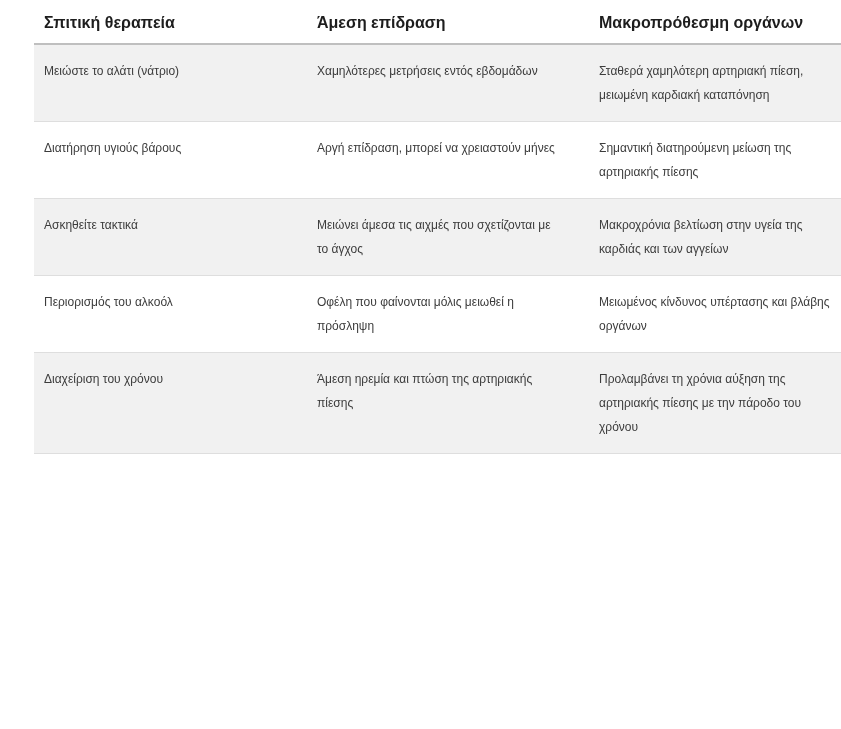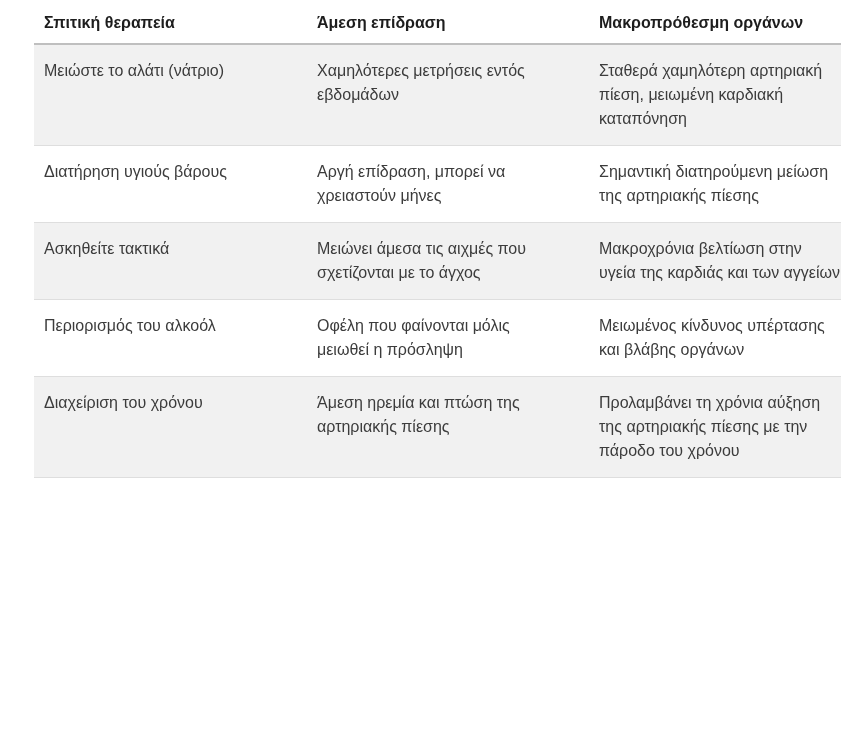--- a/index.html
+++ b/index.html
@@ -35,21 +35,21 @@
     font-size: 16px;
     font-weight: 700;
     line-height: 20px;
     color: var(--header-text);
     padding: 13px 24px 10px 10px;
     background: var(--bg);
     border-bottom: 2px solid var(--header-border);
     vertical-align: middle;
   }
   td{
-    font-size: 16px;
+    font-size: 12px;
     font-weight: 400;
     line-height: 24px;
     color: var(--body-text);
     padding: 14px 34px 14px 10px;
     vertical-align: top;
     border-bottom: 1px solid var(--row-border);
   }
   td.col-long{ }
   tbody tr:nth-child(odd){ background: var(--stripe); }
   tbody tr:nth-child(even){ background: var(--bg); }

